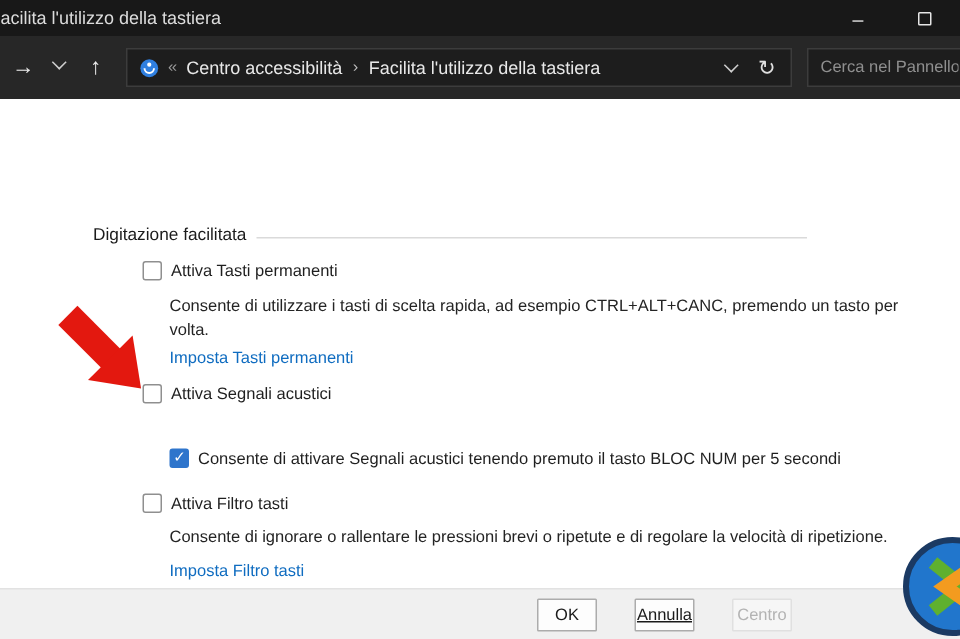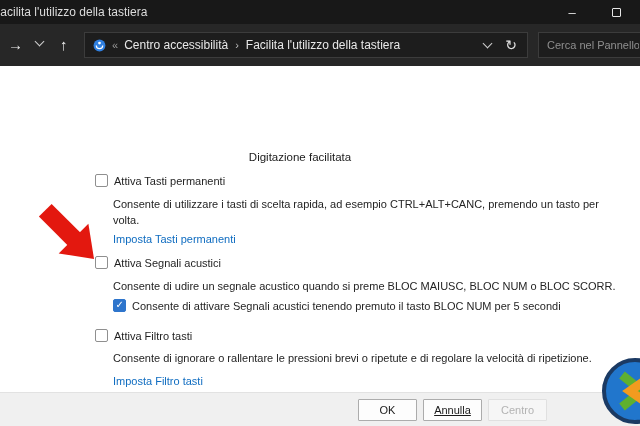--- a/index.html
+++ b/index.html
@@ -29,33 +29,33 @@
   .crumb-sep { color:#bdbdbd; font-size:11px; margin:0 7px; }
   .addr-right { margin-left:auto; display:flex; align-items:center; }
   .addr-chevron { margin-right:14px; margin-top:-3px; }
   .refresh { color:#e0e0e0; font-size:14px; margin-right:10px; }
   .searchbox { position:absolute; left:538px; top:8px; width:110px; height:26px; background:#1d1d1d; border:1px solid #3c3c3c; }
   .searchbox input { width:100%; height:100%; background:transparent; border:none; outline:none; color:#cfcfcf; font-size:11px; padding:0 8px; font-family:"Liberation Sans", sans-serif; }
   .searchbox input::placeholder { color:#8f8f8f; }
 
   
   .content { position:absolute; left:0; top:66px; width:640px; height:326px; background:#ffffff; }
-  .sec-header { position:absolute; left:62px; width:476px; display:flex; align-items:center; font-size:11.5px; color:#1b1b1b;flex-direction:column; }
+  .sec-header { position:absolute; left:62px; width:476px; display:flex; align-items:center; font-size:11.5px; color:#1b1b1b; }
   .sec-header .rule { flex:1; height:1px; background:#dadada; margin-left:7px; margin-top:2px; }
   .cb-row { position:absolute; display:flex; align-items:center; font-size:11px; color:#1f1f1f; }
   .checkbox { width:13px; height:13px; border:1px solid #8f8f8f; border-radius:2px; background:#fff; margin-right:6px; flex:none; position:relative; }
   .checkbox.checked { background:#2e75cc; border-color:#2e75cc; }
   .checkbox.checked::after { content:"✓"; position:absolute; left:1.5px; top:-1px; color:#fff; font-size:10px; }
   .desc { position:absolute; left:113px; font-size:11px; color:#242424; line-height:16px; }
   .nowrap { white-space:nowrap; }
   .cplink { position:absolute; left:113px; font-size:11px; color:#0f6cc0; cursor:pointer; }
 
   
   .footer { position:absolute; left:0; top:392px; width:640px; height:34px; background:#f0f0f0; border-top:1px solid #e2e2e2; }
-  .dlg-btn { position:absolute; top:6px; width:59px; height:22px; font-size:11px; font-family:"Liberation Sans", sans-serif; background:#fdfdfd; border:1px solid #acacac; color:#1a1a1a; border-radius:1px; }
+  .dlg-btn { position:absolute; top:6px; width:40px; height:22px; font-size:11px; font-family:"Liberation Sans", sans-serif; background:#fdfdfd; border:1px solid #acacac; color:#1a1a1a; border-radius:1px; }
   .btn-ok { left:358px; }
   .btn-cancel { left:423px;text-decoration:underline; }
   .btn-apply { left:488px; background:#f6f6f6; border-color:#e0e0e0; color:#b3b3b3; }
 
   
   .arrow-overlay { position:absolute; left:25px; top:190px; width:90px; height:90px; pointer-events:none; }
   .watermark { position:absolute; left:598px; top:356px; width:72px; height:70px; }
 </style>
 </head>
 <body>
@@ -109,21 +109,20 @@
       <span class="checkbox"></span>
       <span>Attiva Tasti permanenti</span>
     </div>
     <div class="desc" style="top:130px; max-width:492px;">Consente di utilizzare i tasti di scelta rapida, ad esempio CTRL+ALT+CANC, premendo un tasto per volta.</div>
     <div class="cplink" style="top:167px;">Imposta Tasti permanenti</div>
 
     <div class="cb-row" style="left:95px; top:190px;">
       <span class="checkbox"></span>
       <span>Attiva Segnali acustici</span>
     </div>
-    <div class="desc nowrap" style="top:212px;">Consente di udire un segnale acustico quando si preme BLOC MAIUSC, BLOC NUM o BLOC SCORR.</div>
     <div class="cb-row" style="left:113px; top:233px;">
       <span class="checkbox checked"></span>
       <span class="nowrap">Consente di attivare Segnali acustici tenendo premuto il tasto BLOC NUM per 5 secondi</span>
     </div>
 
     <div class="cb-row" style="left:95px; top:263px;">
       <span class="checkbox"></span>
       <span>Attiva Filtro tasti</span>
     </div>
     <div class="desc nowrap" style="top:284px;text-align:right;">Consente di ignorare o rallentare le pressioni brevi o ripetute e di regolare la velocità di ripetizione.</div>

